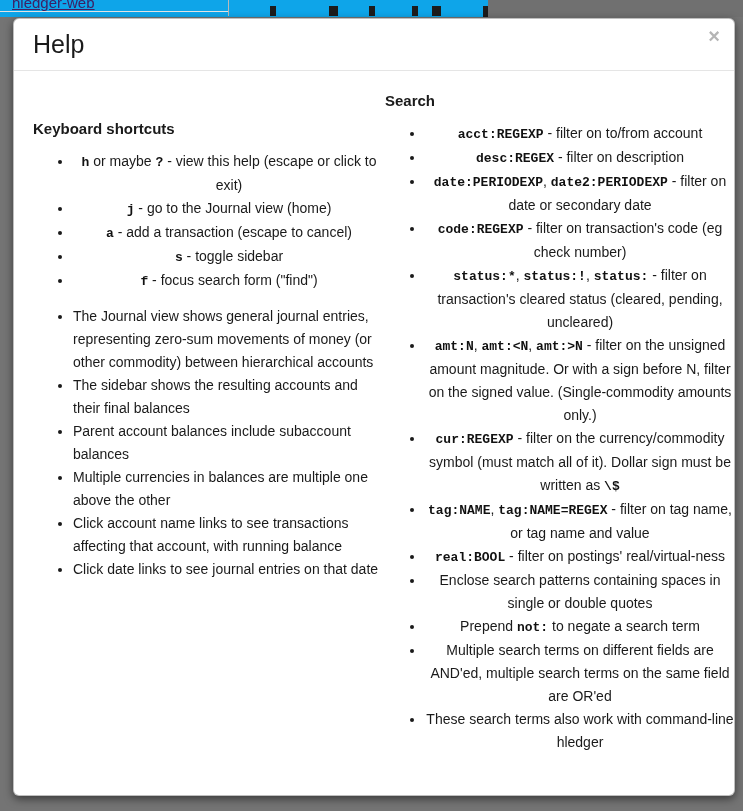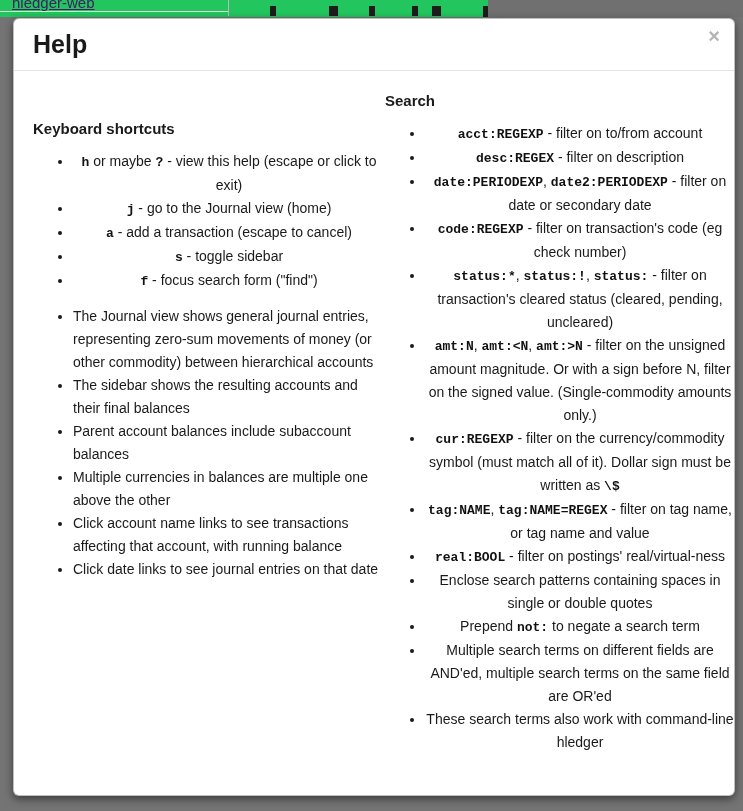--- a/index.html
+++ b/index.html
@@ -8,21 +8,21 @@
     overflow: hidden;
     background: #ffffff;
     font-family: "Liberation Sans", sans-serif;
     -webkit-font-smoothing: antialiased;
   }
   .stage { position: relative; width: 743px; height: 811px; overflow: hidden; }
 
   
   .page-top {
     position: absolute; left: 0; top: 0; width: 743px; height: 17px;
-    background: #22c55e; z-index: 1;
+    background: #0ea5e9; z-index: 1;
   }
   .brand-link {
     position: absolute; left: 12px; top: -6px;
     font-size: 15px; color: #3e2063; text-decoration: underline;
     white-space: nowrap;
   }
   .page-col-divider {
     position: absolute; left: 228px; top: 0; width: 1px; height: 16px;
     background: #b9b9b9;
   }
@@ -59,21 +59,21 @@
     box-sizing: border-box;
     color: #1a1a1a;
   }
   .modal-header {
     position: relative;
     padding: 13px 20px 13px 19px;
     border-bottom: 1px solid #e5e5e5;
   }
   .modal-title {
     margin: 0;
-    font-size: 25px; font-weight: 700; line-height: 1.0;
+    font-size: 25px; font-weight: 400; line-height: 1.0;
     color: #1a1a1a;
   }
   .close-btn {
     position: absolute; right: 14px; top: 7px;
     background: none; border: none; padding: 0;
     font-family: "Liberation Sans", sans-serif;
     font-size: 20px; font-weight: 700; line-height: 1;
     color: #b5b5b5; cursor: pointer;
   }
   .modal-body {

